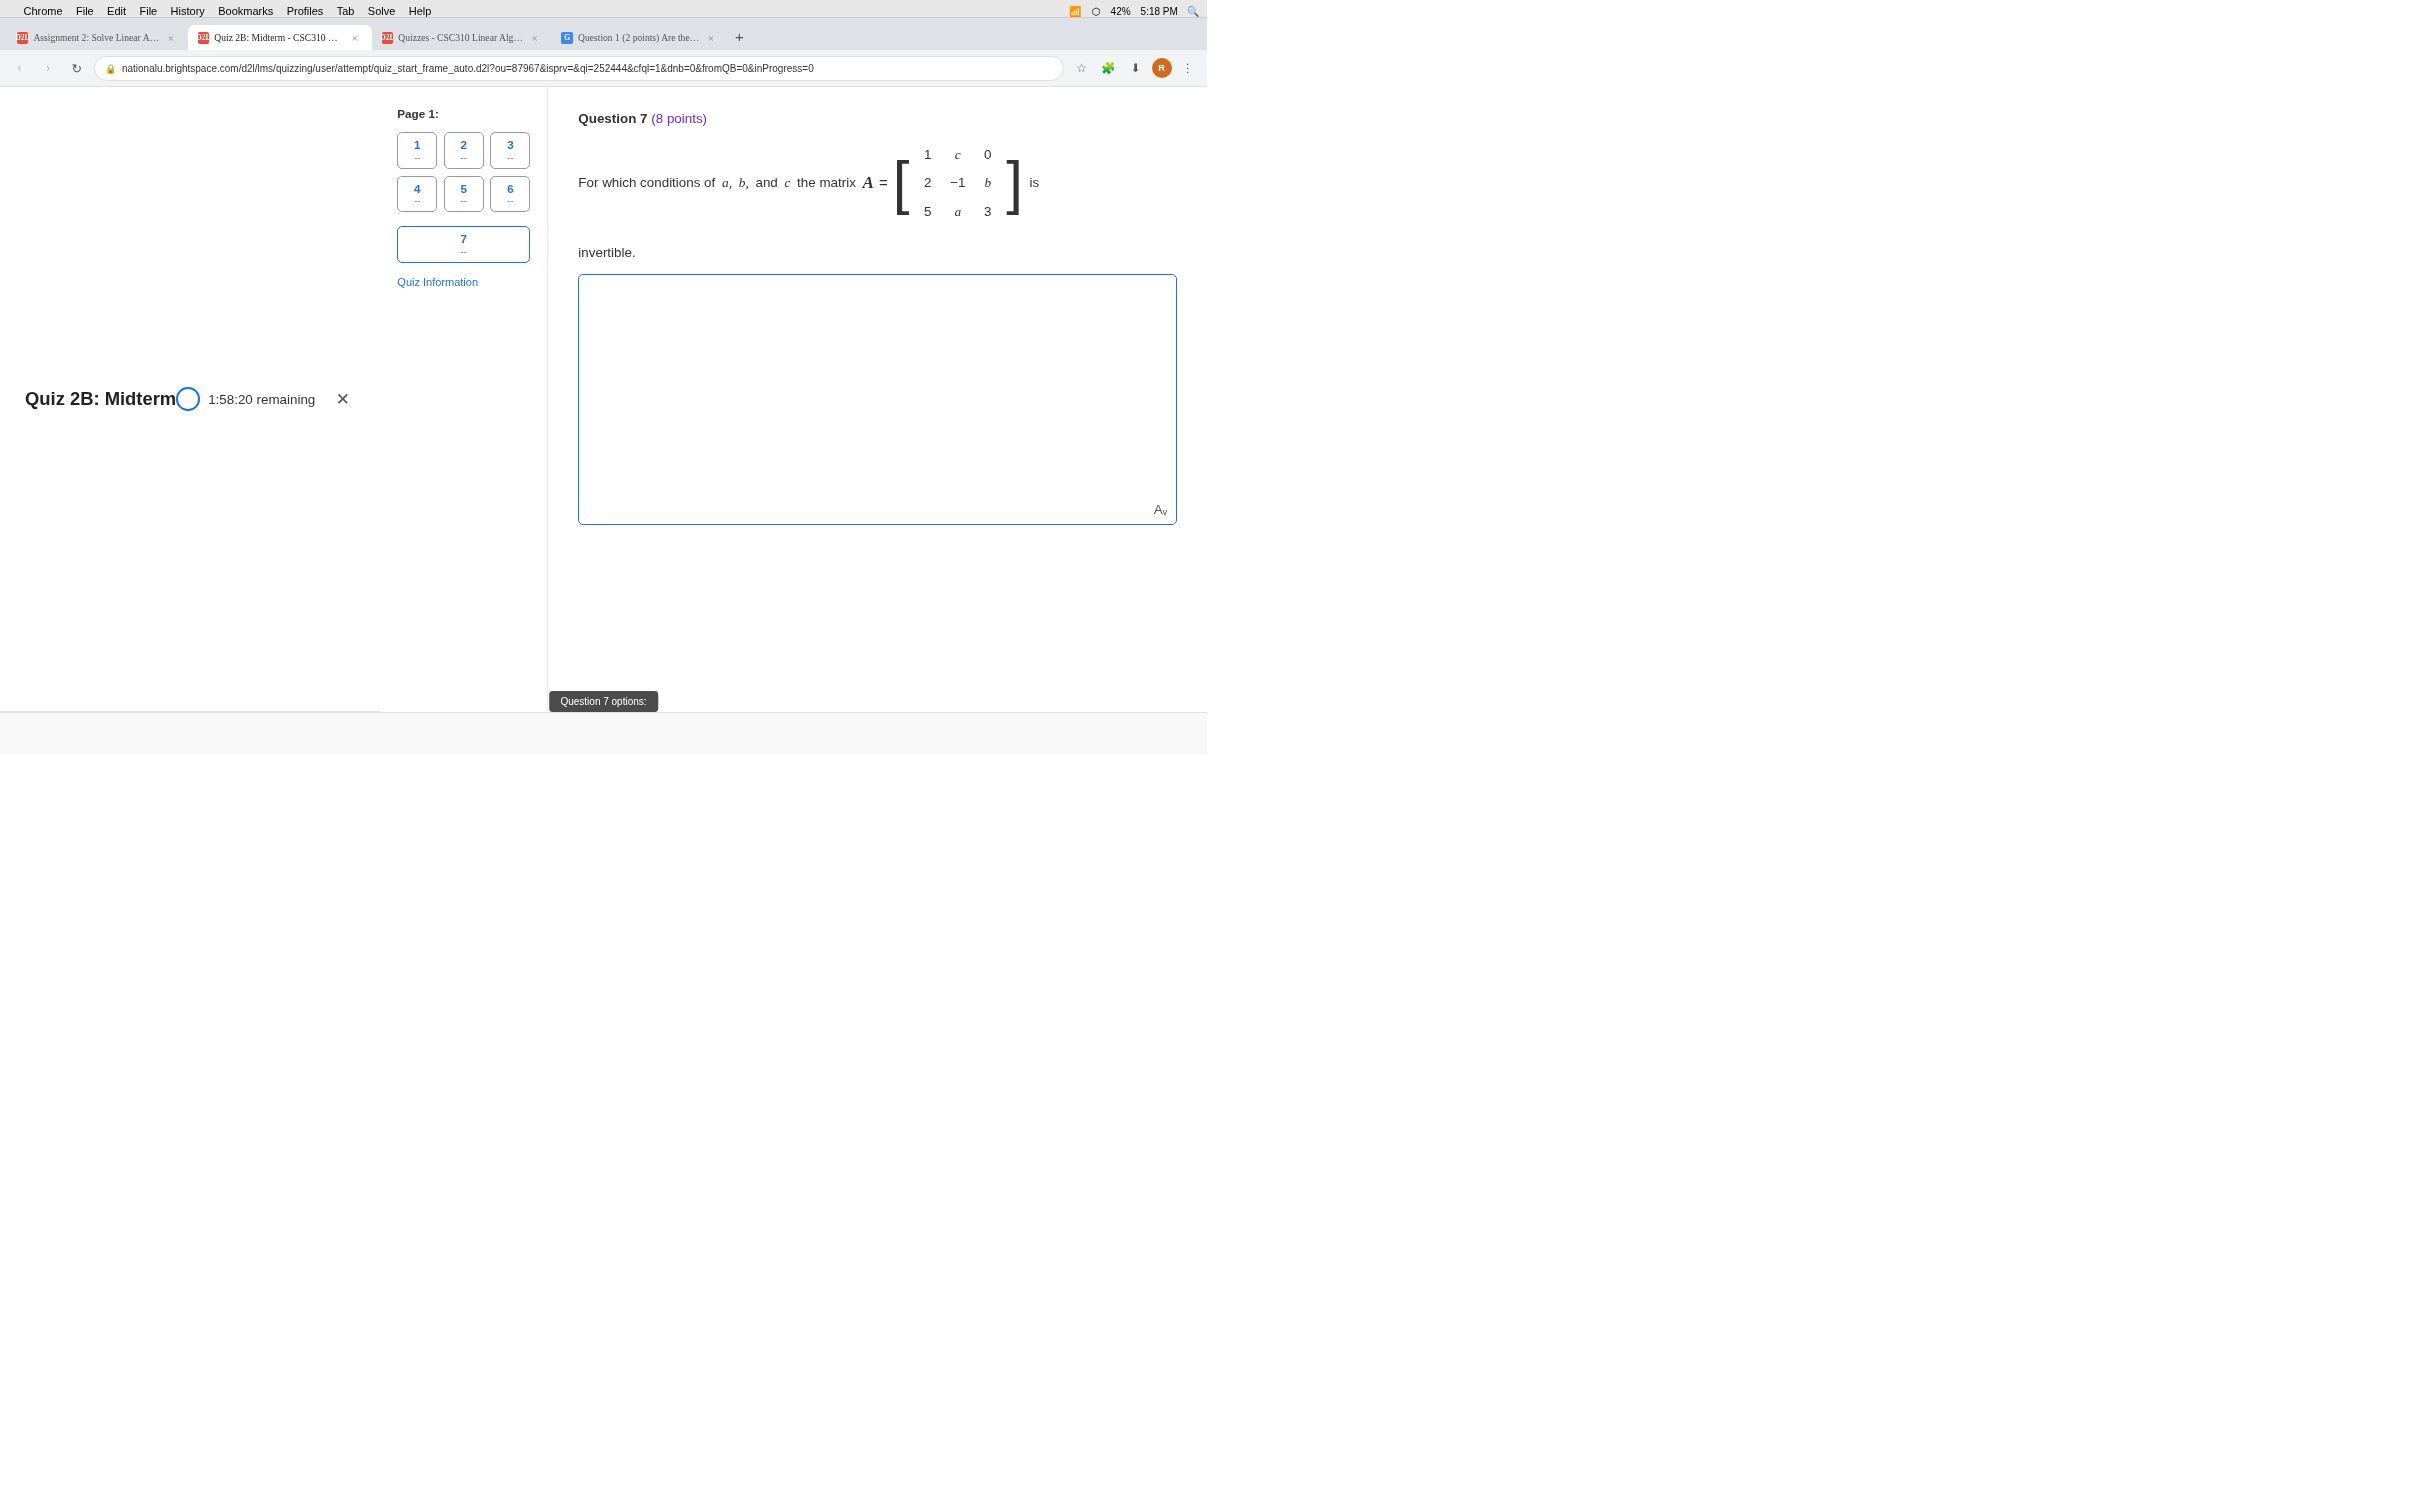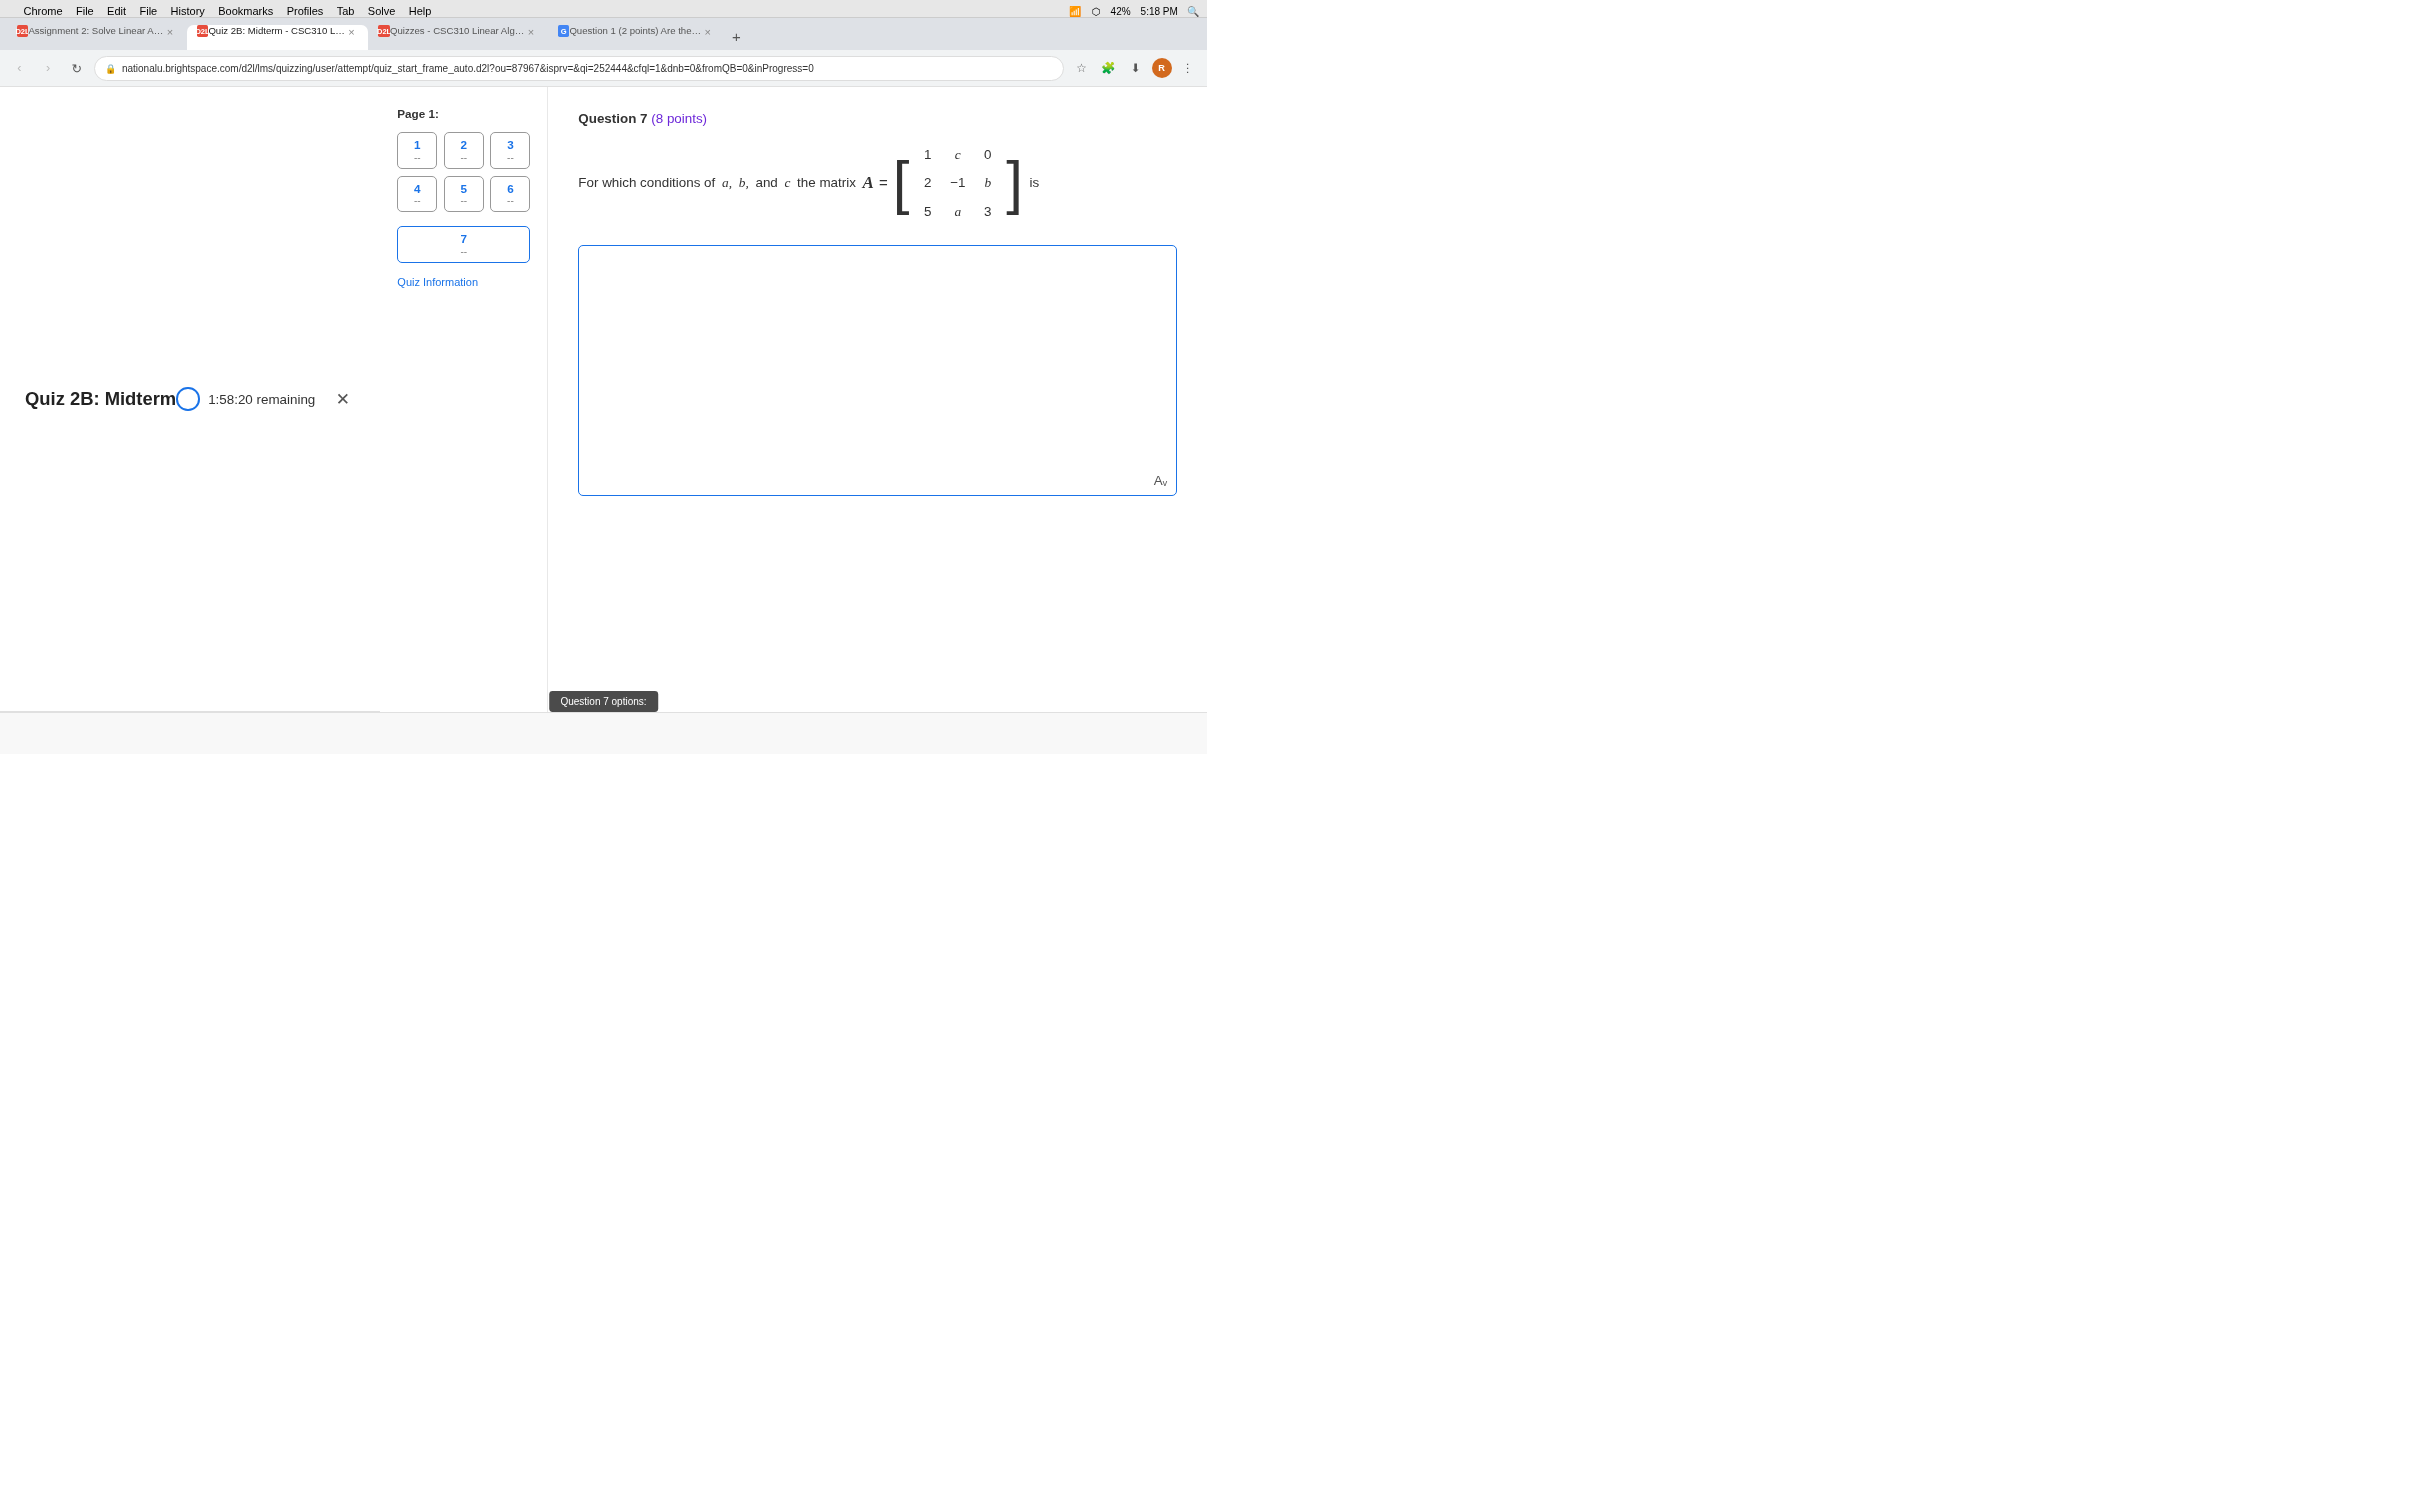--- a/index.html
+++ b/index.html
@@ -39,31 +39,33 @@
     .chrome-tabs-bar {
       background: #dee1e6;
       height: 32px;
       display: flex;
       align-items: flex-end;
       padding: 0 6.7px;
       gap: 0;
     }
     .tab {
       display: flex;
-      align-items: flex-start;
+      align-items: center;
       background: #dee1e6;
       height: 25px;
       padding: 0 10px;
       font-size: 10px;
       border-radius: 6.7px 6.7px 0 0;
+      gap: 5px;
       min-width: 151px;
       max-width: 184px;
       cursor: pointer;
       color: #555;
       position: relative;
+      font-family: Liberation Serif, serif;
     }
     .tab.active {
       background: #fff;
       color: #222;
     }
     .tab .tab-favicon {
       width: 11.7px;
       height: 11.7px;
       border-radius: 1.7px;
       flex-shrink: 0;
@@ -580,20 +582,23 @@
               <span class="matrix-cell">5</span>
               <span class="matrix-cell math-var">a</span>
               <span class="matrix-cell">3</span>
             </div>
             <span class="matrix-right-bracket">]</span>
           </span>
         </span>
         <span>is</span>
       </div>
 
+      <div style="margin-bottom: 13.4px;">
+        <span style="font-size:13.4px;color:#333;">invertible.</span>
+      </div>
 
       <div class="answer-area">
         <textarea class="answer-textarea" placeholder="" style=""></textarea>
         <span class="spell-check-icon" title="Spell check">Aᵥ</span>
       </div>
     </div>
   </div>
 </div>
 
 <div style="position:relative; height:42px; background:#f8f8f8; border-top:0.8px solid #e0e0e0; display:flex; align-items:center; justify-content:center;">

